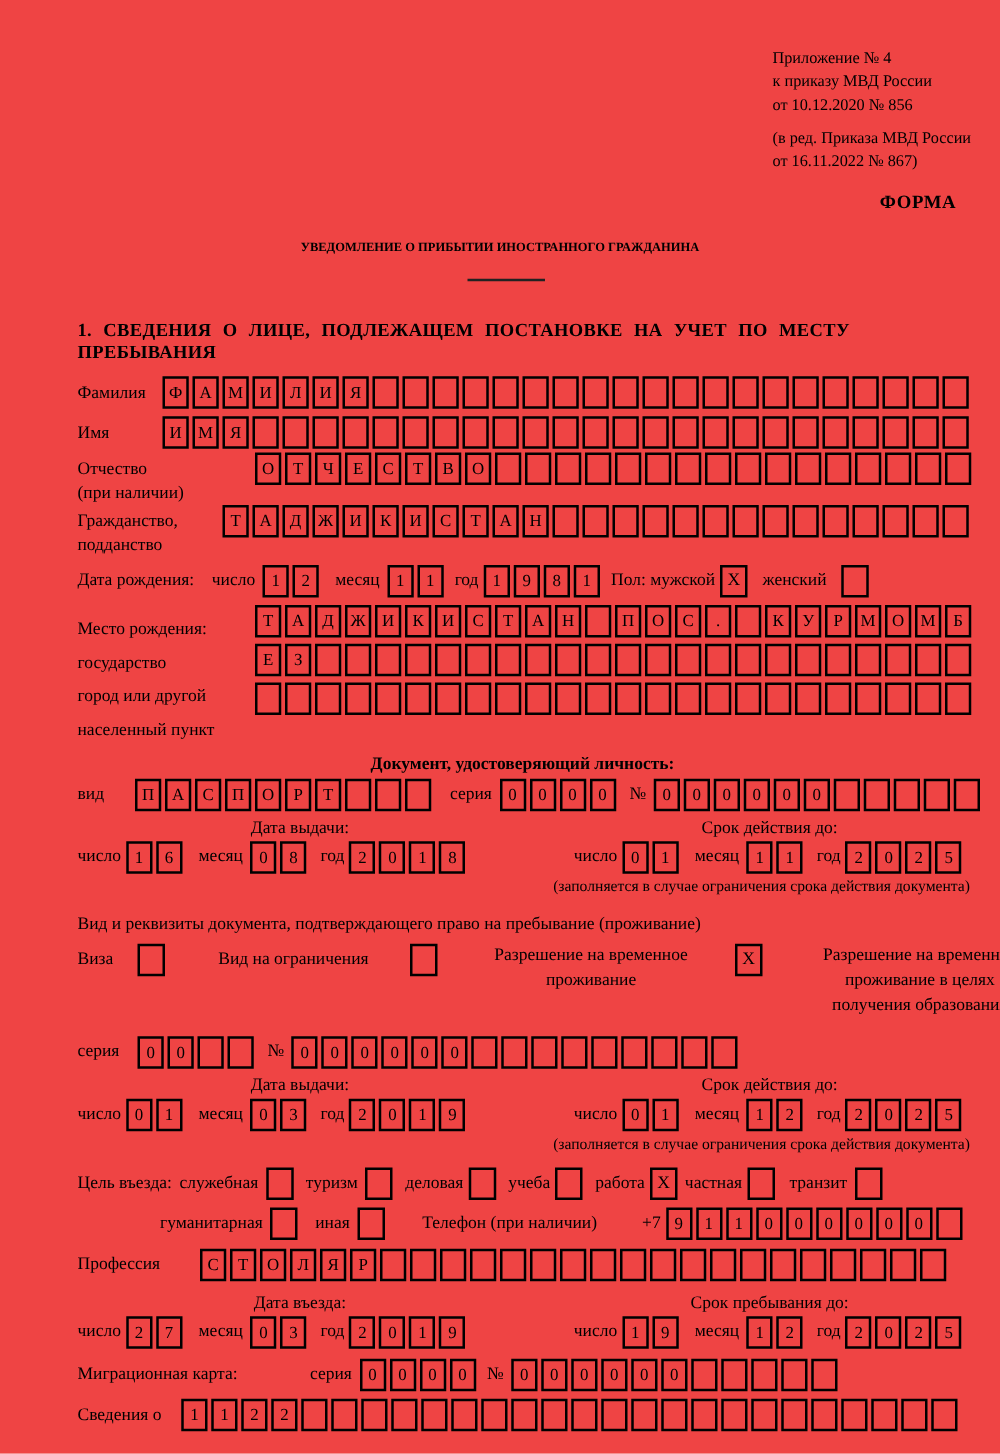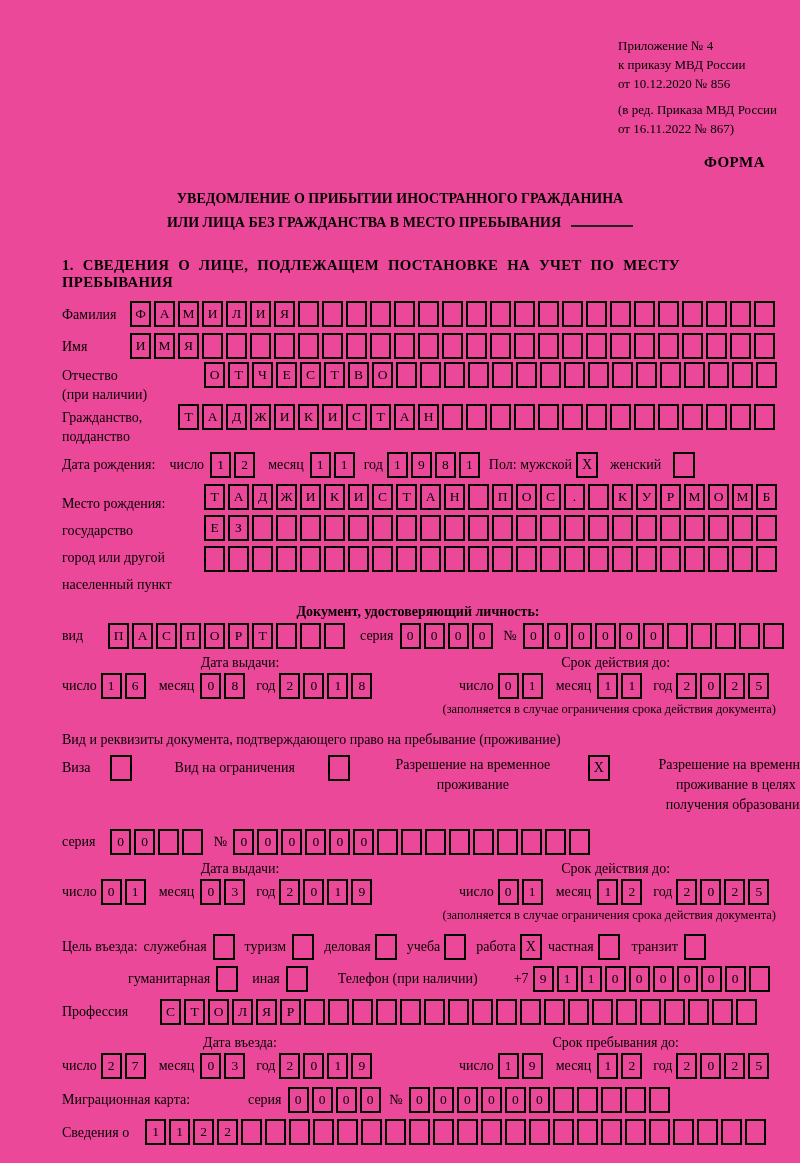--- a/index.html
+++ b/index.html
@@ -1,25 +1,25 @@
 <!DOCTYPE html>
 <html lang="ru"><head>
 <meta charset="utf-8">
 <style>
   html,body { margin:0; padding:0; background:#ffffff; }
   .page {
     position:relative; width:800px; height:1163px; box-sizing:border-box;
-    background:#ec4899; color:#000; overflow:hidden;
+    background:#ef4444; color:#000; overflow:hidden;
     padding:36px 0 0 62px;
     font-family:"Liberation Serif","DejaVu Serif",serif;
   }
   .annex { margin-left:556px; font-size:13px; line-height:19px; }
   .annex .amend { margin-top:7px; }
   .forma { margin-top:16px; text-align:right; margin-right:35px; font-weight:bold; font-size:15px; letter-spacing:.5px; }
-  .title { position:relative; left:-62px; width:800px; text-align:center; font-weight:bold; font-size:14px; line-height:24px; margin-top:16px; }
+  .title { position:relative; left:-62px; width:800px; text-align:center; font-weight:bold; font-size:10px; line-height:24px; margin-top:16px; }
   .blank-line { display:inline-block; width:62px; border-bottom:2px solid #222; margin-left:10px; vertical-align:baseline; }
   .section-title { margin-top:22px; font-weight:bold; font-size:14.8px; word-spacing:5px; letter-spacing:.3px; }
 
   .frow { display:flex; align-items:flex-start; }
   .lbl { font-size:14px; line-height:19px; padding-top:4px; flex:none; }
   .lbl div { white-space:nowrap; }
   .cells { display:flex; flex:none; }
   .cell {
     width:21px; height:26px; box-sizing:border-box; border:2px solid #000;
     margin-right:3px; display:inline-flex; align-items:center; justify-content:center;
@@ -63,21 +63,21 @@
     <div>к приказу МВД России</div>
     <div>от 10.12.2020 № 856</div>
     <div class="amend">(в ред. Приказа МВД России</div>
     <div>от 16.11.2022 № 867)</div>
   </div>
 
   <div class="forma">ФОРМА</div>
 
   <div class="title">
     <div>УВЕДОМЛЕНИЕ О ПРИБЫТИИ ИНОСТРАННОГО ГРАЖДАНИНА</div>
-    <div><span>ИЛИ ЛИЦА БЕЗ ГРАЖДАНСТВА В МЕСТО ПРЕБЫВАНИЯ</span><span class="blank-line"></span></div>
+    <div><span class="blank-line"></span></div>
   </div>
 
   <div class="section-title">1. СВЕДЕНИЯ О ЛИЦЕ, ПОДЛЕЖАЩЕМ ПОСТАНОВКЕ НА УЧЕТ ПО МЕСТУ ПРЕБЫВАНИЯ</div>
 
   <div class="frow" style="margin-top:10px">
     <div class="lbl w-name">Фамилия</div>
     <div class="cells">
         <span class="cell">Ф</span>
         <span class="cell">А</span>
         <span class="cell">М</span>

